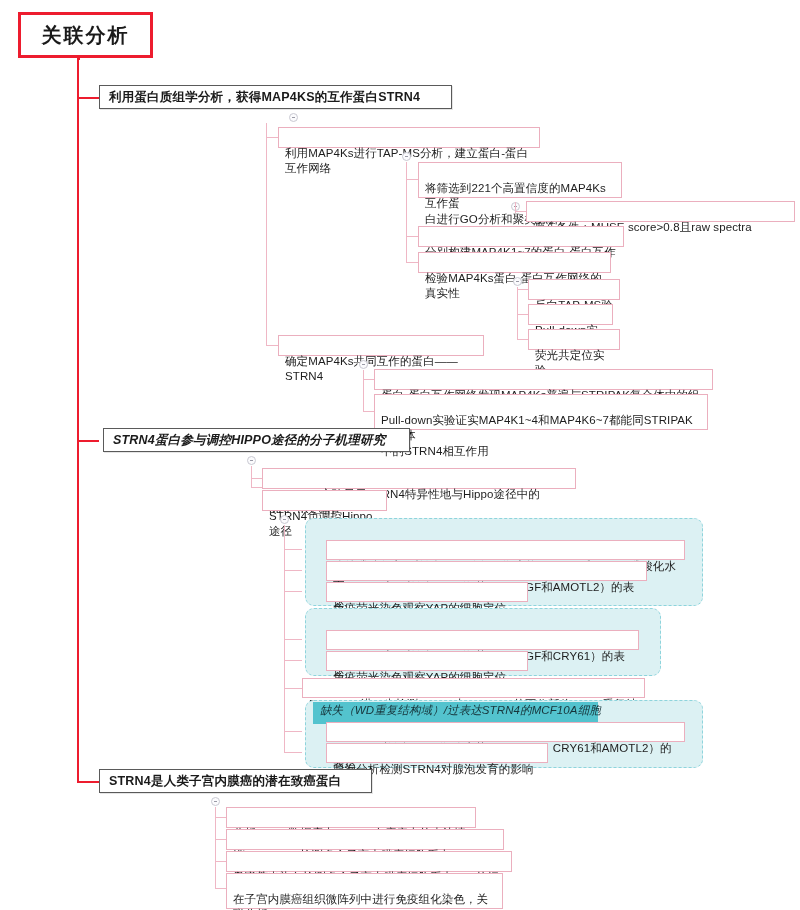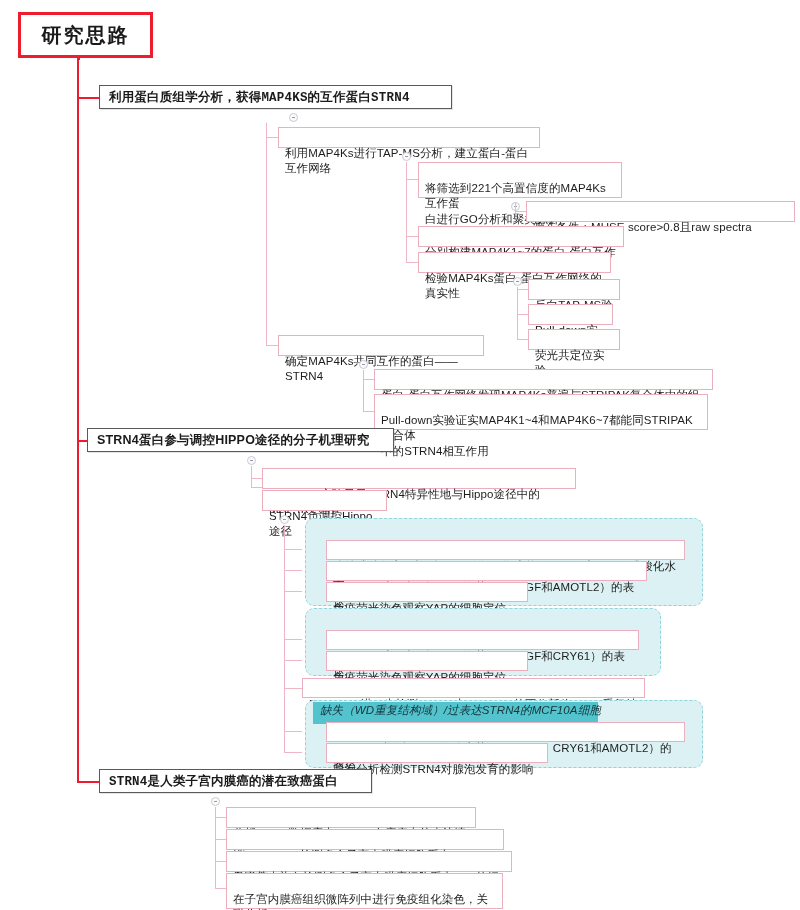--- a/index.html
+++ b/index.html
@@ -106,24 +106,24 @@
 
 <div id="canvas">
 
   <div class="ln vline red" style="left:77px;top:58px;height:724px;"></div>
   <div class="ln hline red" style="left:77px;top:58px;width:3px;"></div>
   <div class="ln hline red" style="left:77px;top:97px;width:22px;"></div>
   <div class="ln hline red" style="left:77px;top:440px;width:22px;"></div>
   <div class="ln hline red" style="left:77px;top:781px;width:22px;"></div>
 
   <div class="root-box" style="left:18px;top:12px;width:135px;height:46px;font-size:20px;">
-    <span>研究思路</span>
-  </div>
-
-  <div class="chapter-box" style="left:99px;top:85px;width:353px;height:24px;font-family:Liberation Mono, monospace;">
+    <span>关联分析</span>
+  </div>
+
+  <div class="chapter-box" style="left:99px;top:85px;width:353px;height:24px;">
     <span>利用蛋白质组学分析，获得MAP4KS的互作蛋白STRN4</span>
   </div>
   <div class="dot" style="left:289px;top:113px;"></div>
 
   <div class="ln vline" style="left:266px;top:123px;height:222px;"></div>
   <div class="ln hline" style="left:266px;top:137px;width:12px;"></div>
   <div class="ln hline" style="left:266px;top:345px;width:12px;"></div>
 
   <div class="pink-box" style="left:278px;top:127px;width:262px;height:21px;">
     <span>利用MAP4Ks进行TAP-MS分析，建立蛋白-蛋白互作网络</span>
@@ -182,21 +182,21 @@
   <div class="ln hline" style="left:363px;top:411px;width:11px;"></div>
 
   <div class="pink-box" style="left:374px;top:369px;width:339px;height:21px;">
     <span>蛋白-蛋白互作网络发现MAP4Ks普遍与STRIPAK复合体中的组分互作</span>
   </div>
   <div class="pink-box" style="left:374px;top:394px;width:334px;height:36px;">
     <span>Pull-down实验证实MAP4K1~4和MAP4K6~7都能同STRIPAK复合体
 中的STRN4相互作用</span>
   </div>
 
-  <div class="chapter-box" style="left:87px;top:428px;width:307px;height:24px;">
+  <div class="chapter-box" style="left:103px;top:428px;width:307px;height:24px;font-style:italic;">
     <span>STRN4蛋白参与调控HIPPO途径的分子机理研究</span>
   </div>
   <div class="dot" style="left:247px;top:456px;"></div>
 
   <div class="ln vline" style="left:251px;top:466px;height:22px;"></div>
   <div class="ln hline" style="left:251px;top:478px;width:11px;"></div>
   <div class="ln hline" style="left:251px;top:487px;width:11px;"></div>
 
   <div class="pink-box" style="left:262px;top:468px;width:314px;height:21px;">
     <span>Pull-down实验显示STRN4特异性地与Hippo途径中的MAP4K4互作</span>
@@ -247,21 +247,21 @@
   <div class="ln hline" style="left:284px;top:752px;width:18px;"></div>
   <div class="ln vline" style="left:284px;top:747px;height:6px;"></div>
 
   <div class="pink-box" style="left:326px;top:722px;width:359px;height:20px;">
     <span>qRT-PCR检测YAP下游致癌基因（CTGF、CRY61和AMOTL2）的表达</span>
   </div>
   <div class="pink-box" style="left:326px;top:743px;width:222px;height:20px;">
     <span>腺泡分析检测STRN4对腺泡发育的影响</span>
   </div>
 
-  <div class="chapter-box" style="left:99px;top:769px;width:273px;height:24px;font-family:Liberation Mono, monospace;">
+  <div class="chapter-box" style="left:99px;top:769px;width:273px;height:24px;">
     <span>STRN4是人类子宫内膜癌的潜在致癌蛋白</span>
   </div>
   <div class="dot" style="left:211px;top:797px;"></div>
 
   <div class="ln vline" style="left:215px;top:807px;height:82px;"></div>
   <div class="ln hline" style="left:215px;top:817px;width:11px;"></div>
   <div class="ln hline" style="left:215px;top:839px;width:11px;"></div>
   <div class="ln hline" style="left:215px;top:861px;width:11px;"></div>
   <div class="ln hline" style="left:215px;top:888px;width:11px;"></div>
 

